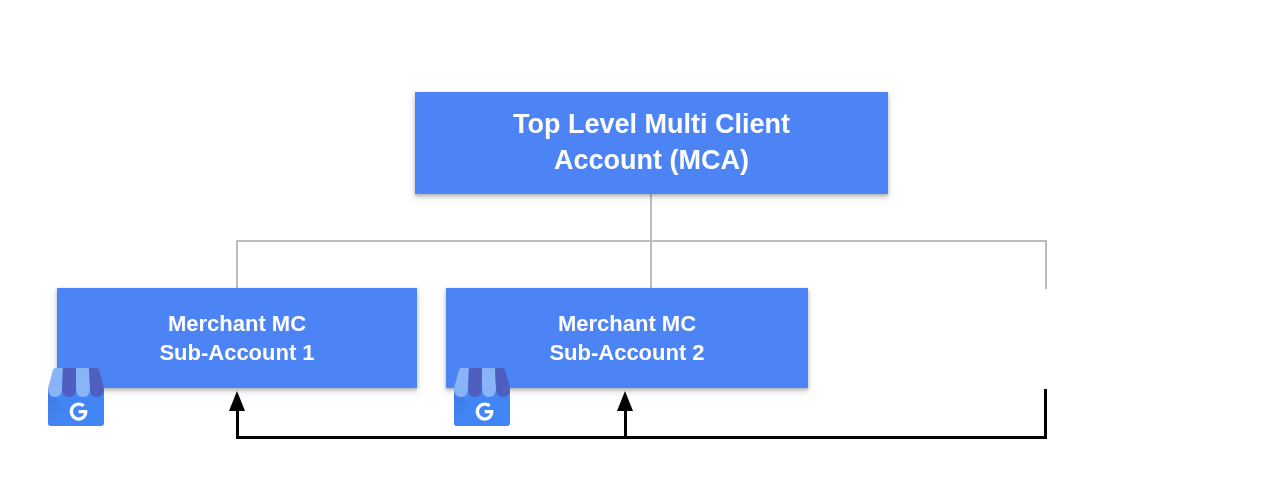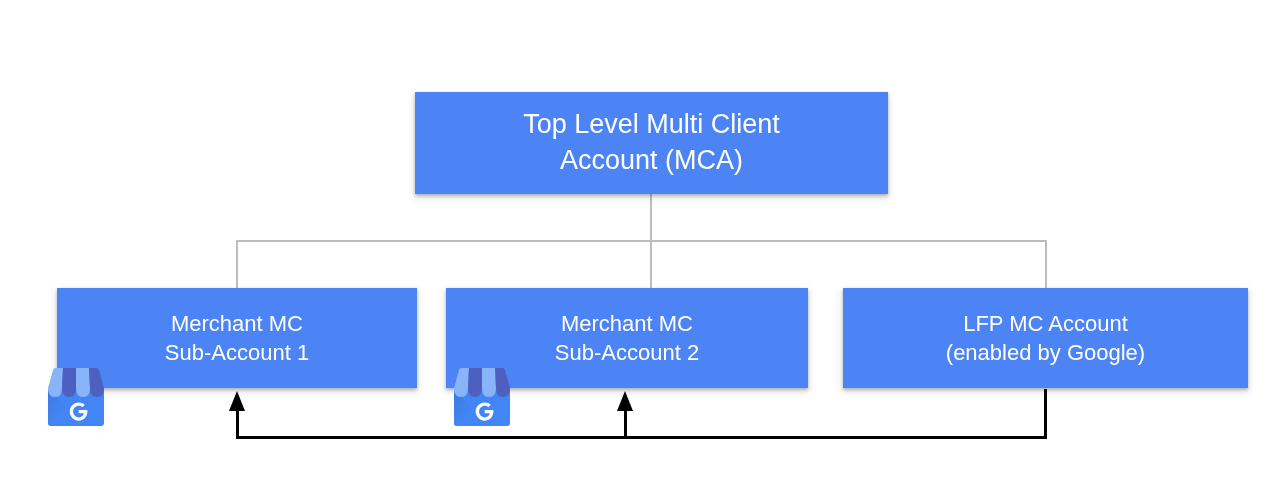--- a/index.html
+++ b/index.html
@@ -11,20 +11,21 @@
   body {
     font-family: "Liberation Sans", sans-serif;
     -webkit-font-smoothing: antialiased;
   }
   #diagram-canvas {
     position: relative;
     width: 1286px;
     height: 501px;
     background: #ffffff;
     overflow: hidden;
+    font-weight: bold;
   }
 
   
   .node-box {
     position: absolute;
     box-sizing: border-box;
     background: #4d84f5;
     color: #ffffff;
     display: flex;
     align-items: center;
@@ -140,24 +141,20 @@
   <div class="node-box" id="node-sub1">
     <span class="node-label">Merchant MC
 Sub-Account 1</span>
   </div>
 
   <div class="node-box" id="node-sub2">
     <span class="node-label">Merchant MC
 Sub-Account 2</span>
   </div>
 
-  <div class="node-box" id="node-lfp">
-    <span class="node-label">LFP MC Account
-(enabled by Google)</span>
-  </div>
 
   <svg class="gmb-icon" id="gmb-icon-1" viewBox="0 0 68 62">
     <defs>
       <linearGradient id="shade1" x1="0" y1="0" x2="1" y2="1">
         <stop offset="0%" stop-color="#3b6fd4"></stop>
         <stop offset="55%" stop-color="#4285f4"></stop>
       </linearGradient>
     </defs>
     <rect x="6" y="22" width="56" height="38" rx="3" fill="#4285f4"></rect>
     <path d="M6 22 L40 60 L9 60 Q6 60 6 57 Z" fill="url(#shade1)" opacity="0.55"></path>

